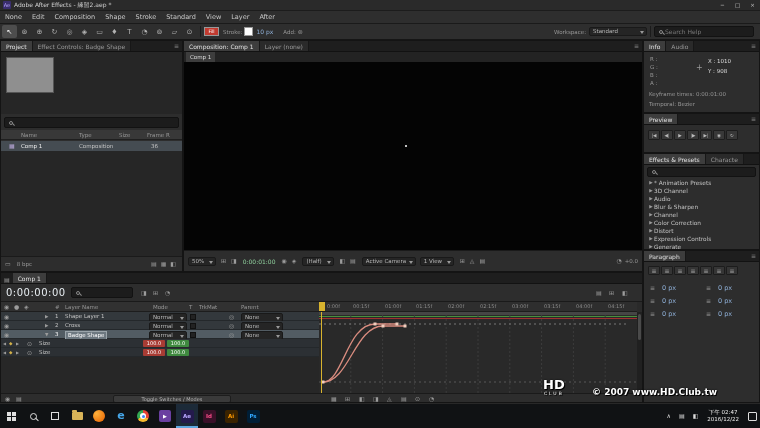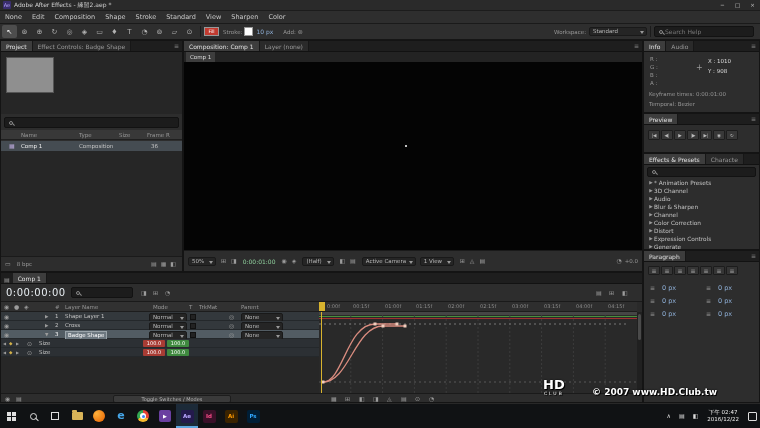--- a/index.html
+++ b/index.html
@@ -80,22 +80,22 @@
   </div>
 
   <div class="menubar">
     <span>None</span>
     <span>Edit</span>
     <span>Composition</span>
     <span>Shape</span>
     <span>Stroke</span>
     <span>Standard</span>
     <span>View</span>
-    <span>Sharpen</span>
-    <span>Color</span>
+    <span>Layer</span>
+    <span>After</span>
   </div>
 
   <div class="toolbar">
     <span class="tool on">↖</span>
     <span class="tool">⊛</span>
     <span class="tool">⊕</span>
     <span class="tool">↻</span>
     <span class="tool">◎</span>
     <span class="tool">◈</span>
     <span class="tool">▭</span>

